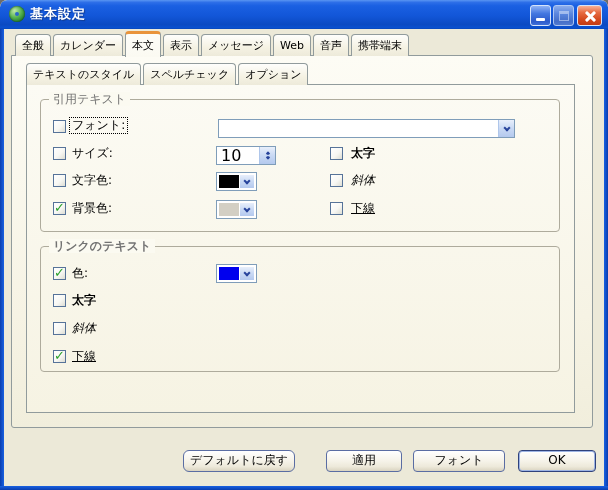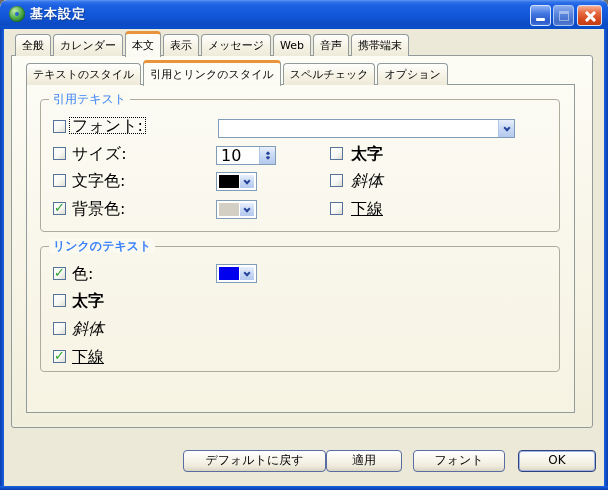--- a/index.html
+++ b/index.html
@@ -34,23 +34,23 @@
     background:linear-gradient(180deg,#FEFEFC 0%,#F5F2E3 60%,#EDEADA 100%);
     border:1px solid #919B9C;border-bottom:none;border-radius:4px 4px 0 0;position:relative;top:1px;cursor:default;text-align:right;}
   .tab.active{height:26px;line-height:23px;border-top:3px solid #E9943B;
     background:linear-gradient(180deg,#FDFDF8 0%,#FBFAF2 100%);top:2px;z-index:4;}
   
   .pane{position:absolute;border:1px solid #919B9C;z-index:1;}
   .pane.outer{left:11px;top:55px;width:582px;height:373px;background:linear-gradient(180deg,#FDFCF5 0%,#F6F3E4 70%,#F1EEDC 100%);border-radius:0 3px 3px 3px;}
   .pane.inner{left:26px;top:84px;width:549px;height:329px;background:linear-gradient(180deg,#FCFBF4 0%,#F6F3E3 100%);z-index:2;}
   
   .group{position:absolute;border:1px solid #AEAB9C;border-radius:4px;z-index:3;}
-  .group-title{position:absolute;top:-8px;left:8px;padding:0 4px;font-size:12px;color:#3b82f6;background:#FBFAF1;line-height:14px;}
-  
-  .lbl{position:absolute;font-size:16px;color:#000;line-height:15px;white-space:nowrap;z-index:4;text-align:center;}
+  .group-title{position:absolute;top:-8px;left:8px;padding:0 4px;font-size:12px;color:#737373;background:#FBFAF1;line-height:14px;}
+  
+  .lbl{position:absolute;font-size:12px;color:#000;line-height:15px;white-space:nowrap;z-index:4;text-align:center;}
   .lbl.bold{font-weight:bold;} .lbl.italic{font-style:italic;} .lbl.underline{text-decoration:underline;}
   .lbl.focus-dotted{outline:1px dotted #000;padding:0 2px;}
   .cb{position:absolute;width:13px;height:13px;border:1px solid #567399;z-index:4;
     background:linear-gradient(135deg,#FFFFFF 0%,#F7F7F3 55%,#DDDDD3 100%);}
   .cb .check{position:absolute;left:0px;top:-3px;font-size:13px;font-weight:bold;color:#2BA02B;line-height:15px;}
   .combo{position:absolute;height:19px;border:1px solid #7F9DB9;background:#FFF;z-index:4;}
   .combo .val{position:absolute;left:3px;top:1px;font-size:12px;line-height:15px;}
   .dd-btn{position:absolute;right:0;top:0;bottom:0;width:16px;
     background:linear-gradient(180deg,#E8EFFB 0%,#C9D9F4 50%,#B4C9EE 100%);border-left:1px solid #AFC6EA;}
   .chev{position:absolute;left:50%;top:50%;width:5px;height:5px;border-right:2px solid #27439B;border-bottom:2px solid #27439B;transform:translate(-50%,-70%) rotate(45deg);}
@@ -103,21 +103,20 @@
     <div class="tab">メッセージ</div>
     <div class="tab">Web</div>
     <div class="tab">音声</div>
     <div class="tab">携帯端末</div>
   </div>
 
   <div class="pane outer"></div>
 
   <div class="tabstrip sub">
     <div class="tab">テキストのスタイル</div>
-    <div class="tab active">引用とリンクのスタイル</div>
     <div class="tab">スペルチェック</div>
     <div class="tab">オプション</div>
   </div>
 
   <div class="pane inner"></div>
 
   <div class="group" style="left:40px;top:99px;width:520px;height:133px;">
     <span class="group-title">引用テキスト</span>
   </div>
 
@@ -189,18 +188,18 @@
   <span class="lbl bold" style="left:72px;top:293px;">太字</span>
 
   <span class="cb" style="left:53px;top:322px;"></span>
   <span class="lbl italic" style="left:72px;top:321px;">斜体</span>
 
   <span class="cb" style="left:53px;top:350px;">
       <span class="check">✓</span>
     </span>
   <span class="lbl underline" style="left:72px;top:349px;">下線</span>
 
-  <div class="btn" style="left:183px;width:143px;">デフォルトに戻す</div>
+  <div class="btn" style="left:183px;width:112px;border-radius:6px;">デフォルトに戻す</div>
   <div class="btn" style="left:326px;width:76px;">適用</div>
   <div class="btn" style="left:413px;width:92px;">フォント</div>
   <div class="btn default" style="left:518px;width:78px;">OK</div>
 
 </div>
 
 </body></html>

